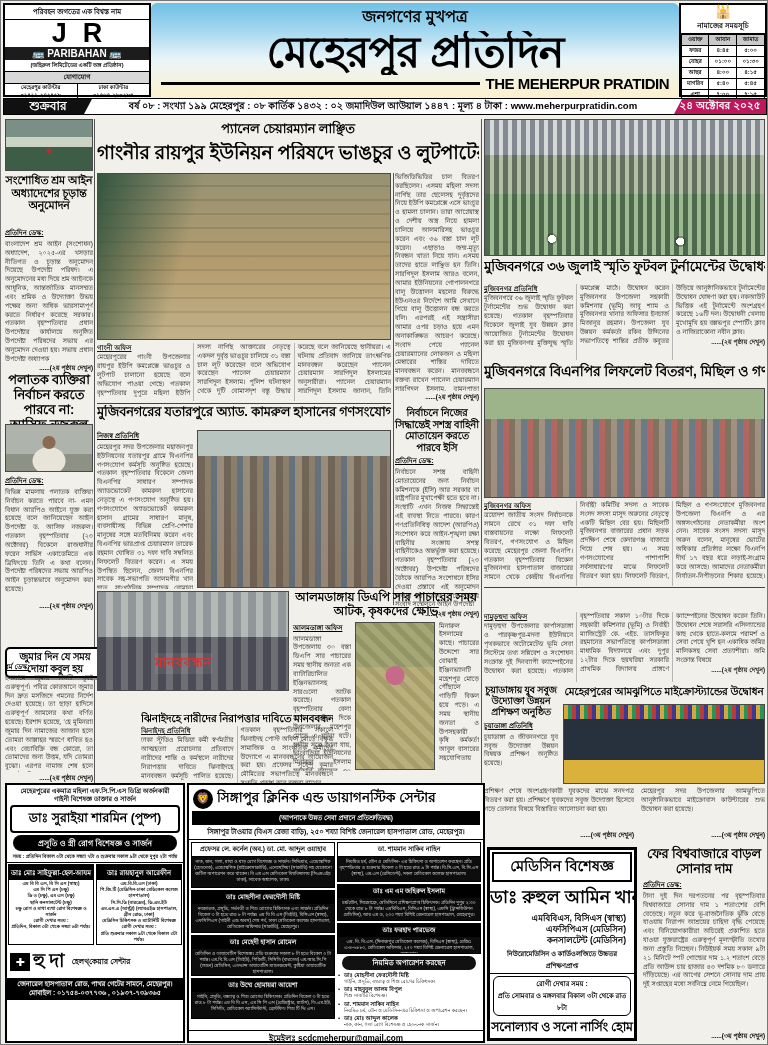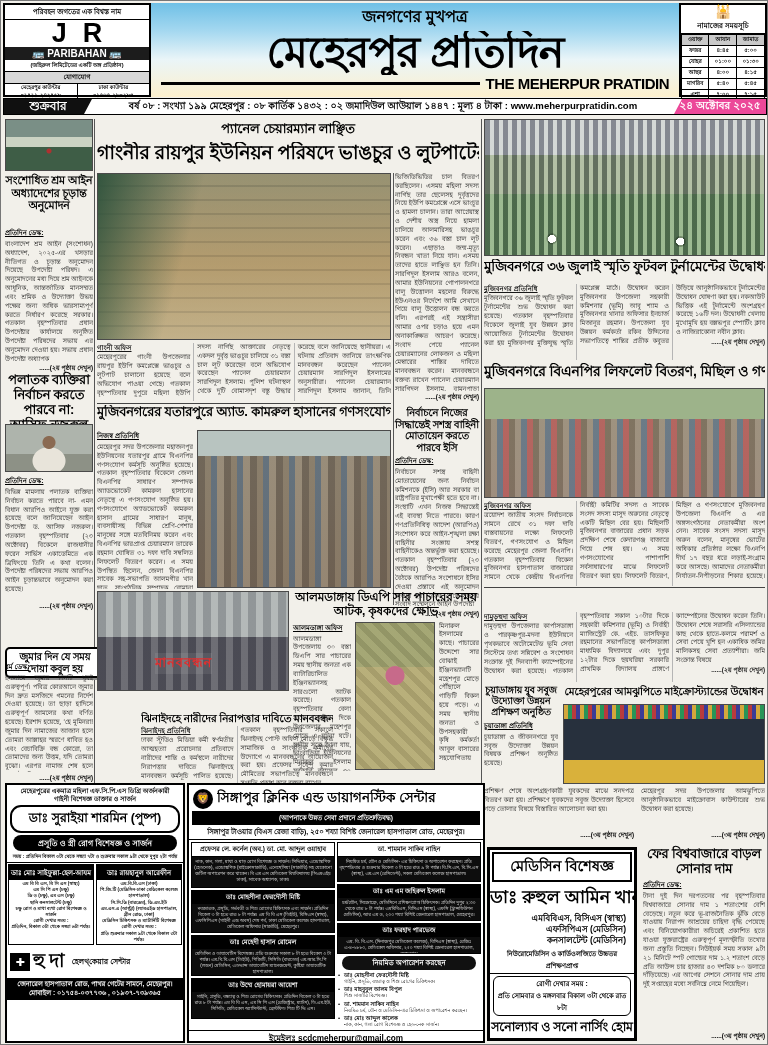--- a/index.html
+++ b/index.html
@@ -22,45 +22,45 @@
   .masthead { top:2px; left:2px; width:764px; height:94px; display:flex; }
   .jr { width:148px; border:2px solid #000; background:#fff; display:flex; flex-direction:column; font-weight:bold; text-align:center; }
   .jr-tag { font-size:7px; border-bottom:1px solid #000; padding:1px 0; }
   .jr-logo { font-size:27px; line-height:1; font-weight:bold; letter-spacing:16px; padding-left:16px; }
   .jr-brand { background:#1c1c1c; color:#fff; font-size:10px; display:flex; justify-content:center; align-items:center; gap:3px; padding:1px 0; }
   .jr-sub { font-size:5.6px; padding:1px 1px; }
   .jr-contact { font-size:6.5px; background:#d8d8d8; border-top:1px solid #000; border-bottom:1px solid #000; }
   .jr-counters { display:flex; flex:1; font-size:5.4px; }
   .jr-counters > div { flex:1; display:flex; flex-direction:column; justify-content:center; }
   .jr-counters > div:first-child { border-right:1px solid #000; }
-  .mast-center { flex:1; position:relative; background:linear-gradient(180deg,#6fc0e6 0%,#a5d8f0 30%,#eaf5f8 60%,#fdf0cd 100%); }
+  .mast-center { flex:1; position:relative; background:linear-gradient(180deg,#6fc0e6 0%,#a5d8f0 30%,#eaf5f8 60%,#fdf0cd 100%);border-radius:6px; }
   .motto { font-size:16px; font-weight:bold; text-align:center; padding-top:1px; }
   .mast-title { font-size:43px; font-weight:bold; text-align:center; line-height:1.02; letter-spacing:-1px; white-space:nowrap; overflow:hidden; }
   .title-en-row { display:flex; align-items:center; padding:0 10px; }
   .trule { flex:1; height:3px; background:#000; margin-right:6px; }
   .title-en { font-size:15px; font-weight:bold; letter-spacing:-0.5px; white-space:nowrap; }
   .prayer { width:88px; border:2px solid #000; background:#fff; text-align:center; }
   .mosque { font-size:13px; line-height:1.15; }
   .prayer-title { font-size:7.2px; font-weight:bold; border-bottom:1px solid #000; padding-bottom:1px; }
   .prayer table { width:100%; border-collapse:collapse; }
   .prayer td, .prayer th { border:1px solid #000; font-size:5.6px; font-weight:bold; padding:0.5px 0; }
   .prayer th { background:#c9c9c9; }
 
   
   .dateline { top:97px; left:2px; width:764px; height:17px; display:flex; border:1px solid #000; background:#fff; }
   .day { background:#101010; color:#fff; font-weight:bold; font-size:12px; min-width:88px; display:flex; align-items:center; justify-content:center; clip-path:polygon(0 0,100% 0,calc(100% - 8px) 100%,0 100%); }
   .issue { flex:1; font-size:9.6px; font-weight:bold; display:flex; align-items:center; justify-content:center; white-space:nowrap; overflow:hidden; }
-  .date { background:#ec4899; color:#fff; font-weight:bold; font-size:10.5px; min-width:92px; display:flex; align-items:center; justify-content:center; clip-path:polygon(8px 0,100% 0,100% 100%,0 100%); }
+  .date { background:#be185d; color:#fff; font-weight:bold; font-size:10.5px; min-width:92px; display:flex; align-items:center; justify-content:center; clip-path:polygon(8px 0,100% 0,100% 100%,0 100%); }
 
   .banner-word { position:absolute; left:30%; bottom:16px; color:#e03030; background:rgba(255,255,255,.08); font-weight:bold; font-size:13px; letter-spacing:1px; }
 
   
   .adbox { position:absolute; border:2px solid #000; background:#fff; overflow:hidden; }
   .ad-s-top { font-size:6.4px; font-weight:bold; text-align:center; padding:2px 2px 1px; line-height:1.25; }
-  .ad-s-name { border:2px solid #000; border-radius:11px; margin:1px 3px; font-size:12.5px; font-weight:bold; text-align:center; padding:2px 0; white-space:nowrap; overflow:hidden; }
+  .ad-s-name { border:2px solid #000; border-radius:4px; margin:1px 3px; font-size:12.5px; font-weight:bold; text-align:center; padding:2px 0; white-space:nowrap; overflow:hidden; }
   .ad-s-qual { font-size:7.3px; font-weight:bold; text-align:center; line-height:1.3; }
   .ad-s-pill { background:#000; color:#fff; border-radius:8px; margin:2px 6px; font-size:8px; font-weight:bold; text-align:center; padding:1.5px 0; white-space:nowrap; overflow:hidden; }
   .ad-s-hours { font-size:4.8px; font-weight:bold; text-align:center; border-bottom:1px solid #000; padding-bottom:1px; }
   .ad-s-docs { display:flex; }
   .ad-s-doc { flex:1; border:1px solid #000; margin:1px; }
   .ad-s-doc-h { background:#000; color:#fff; font-size:6.8px; font-weight:bold; text-align:center; padding:1.5px 0; white-space:nowrap; overflow:hidden; }
   .ad-s-doc-b { font-size:4.6px; text-align:center; line-height:1.35; padding:1px; white-space:pre-line; font-weight:bold; }
   .ad-s-huda { display:flex; align-items:center; gap:3px; padding:0 3px; }
   .huda-mark { width:20px; height:18px; background:#000; color:#fff; font-size:11px; display:flex; align-items:center; justify-content:center; }
   .huda-name { font-size:19px; font-weight:bold; letter-spacing:4px; }

